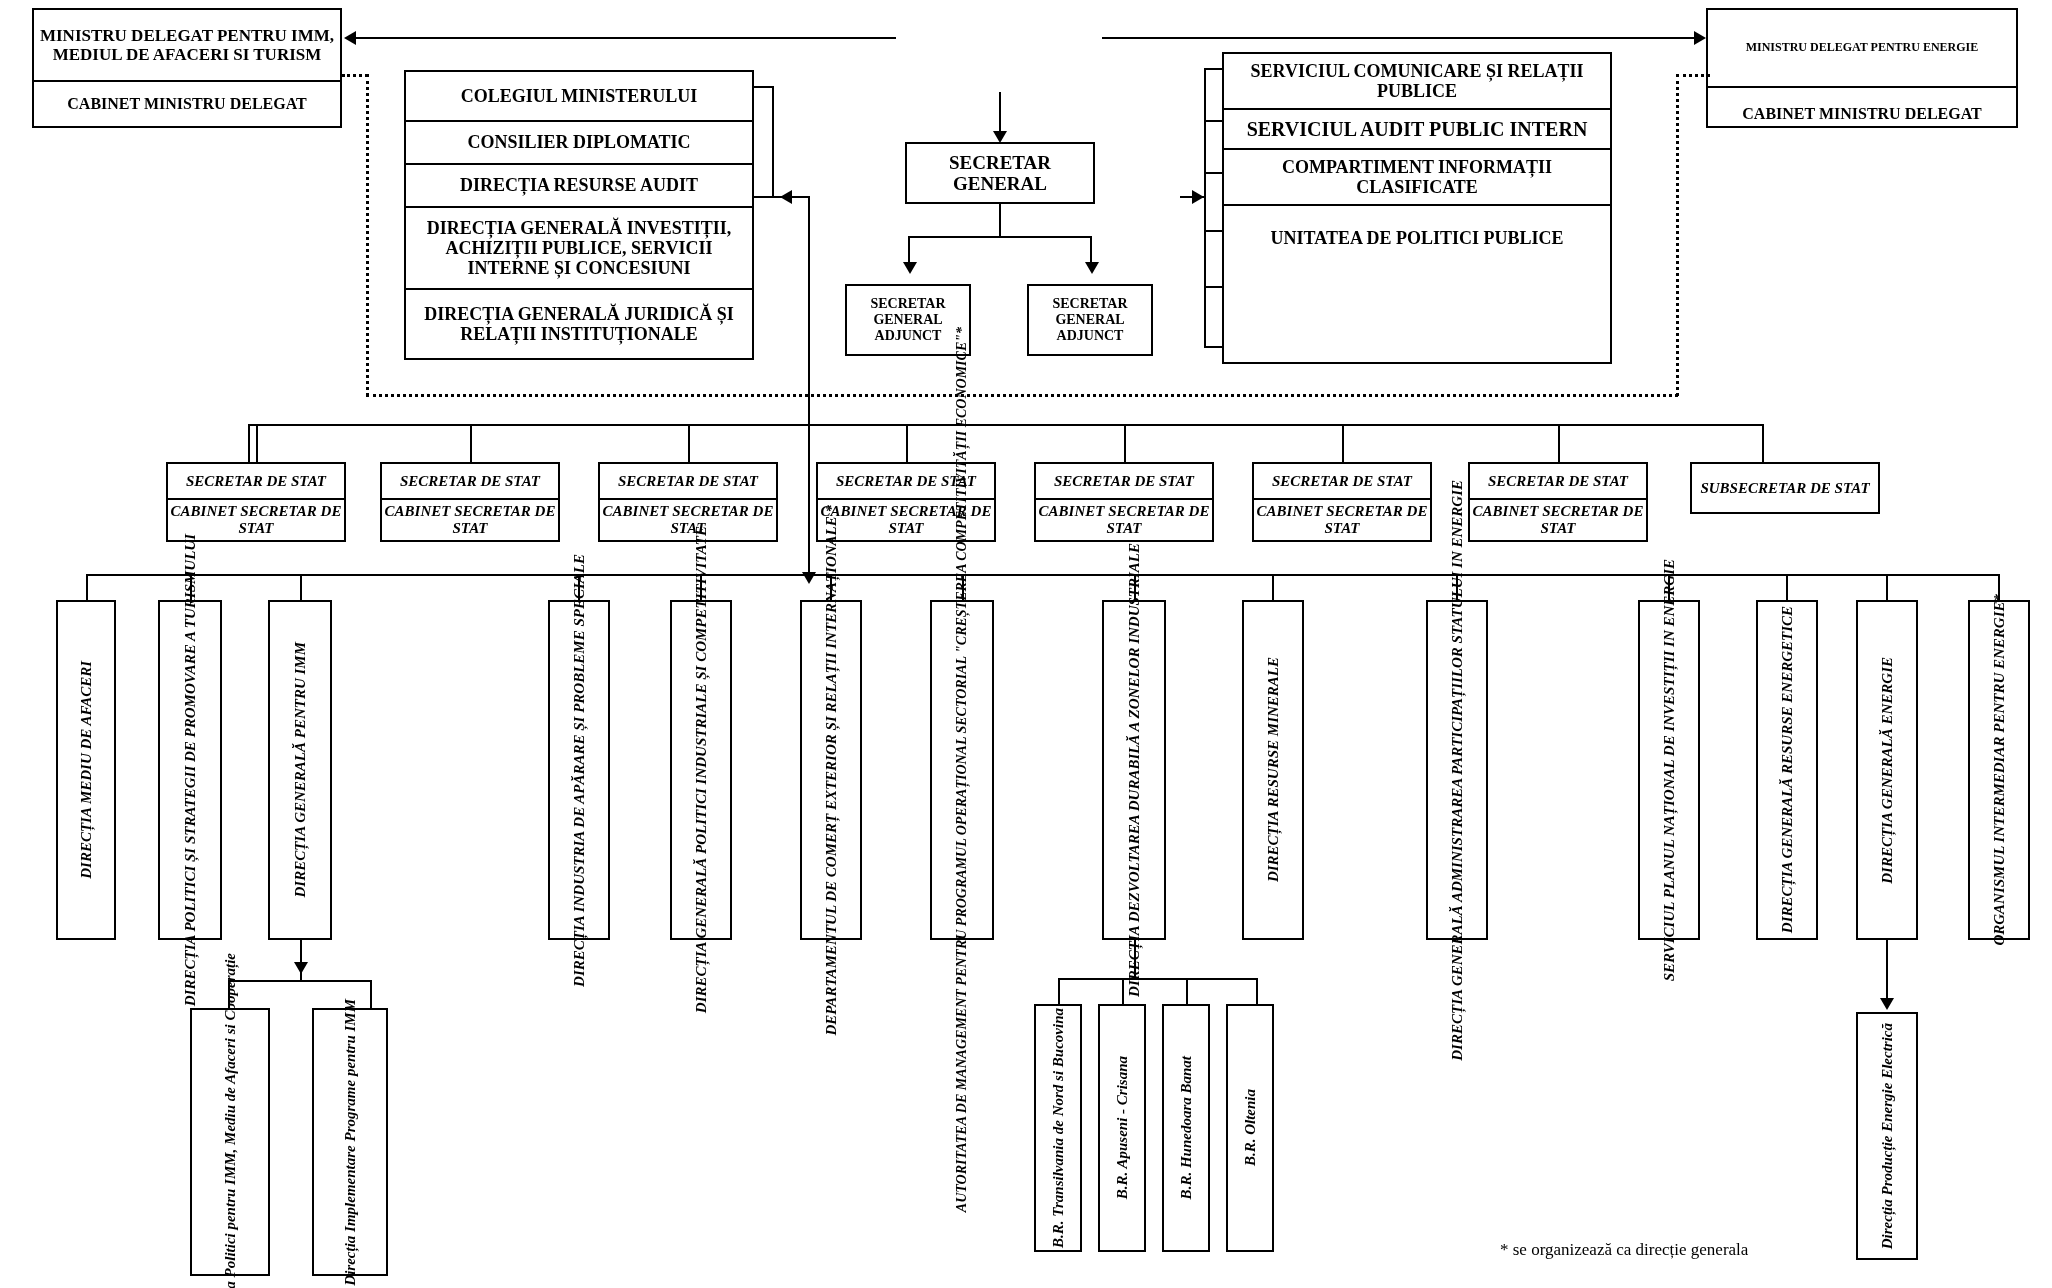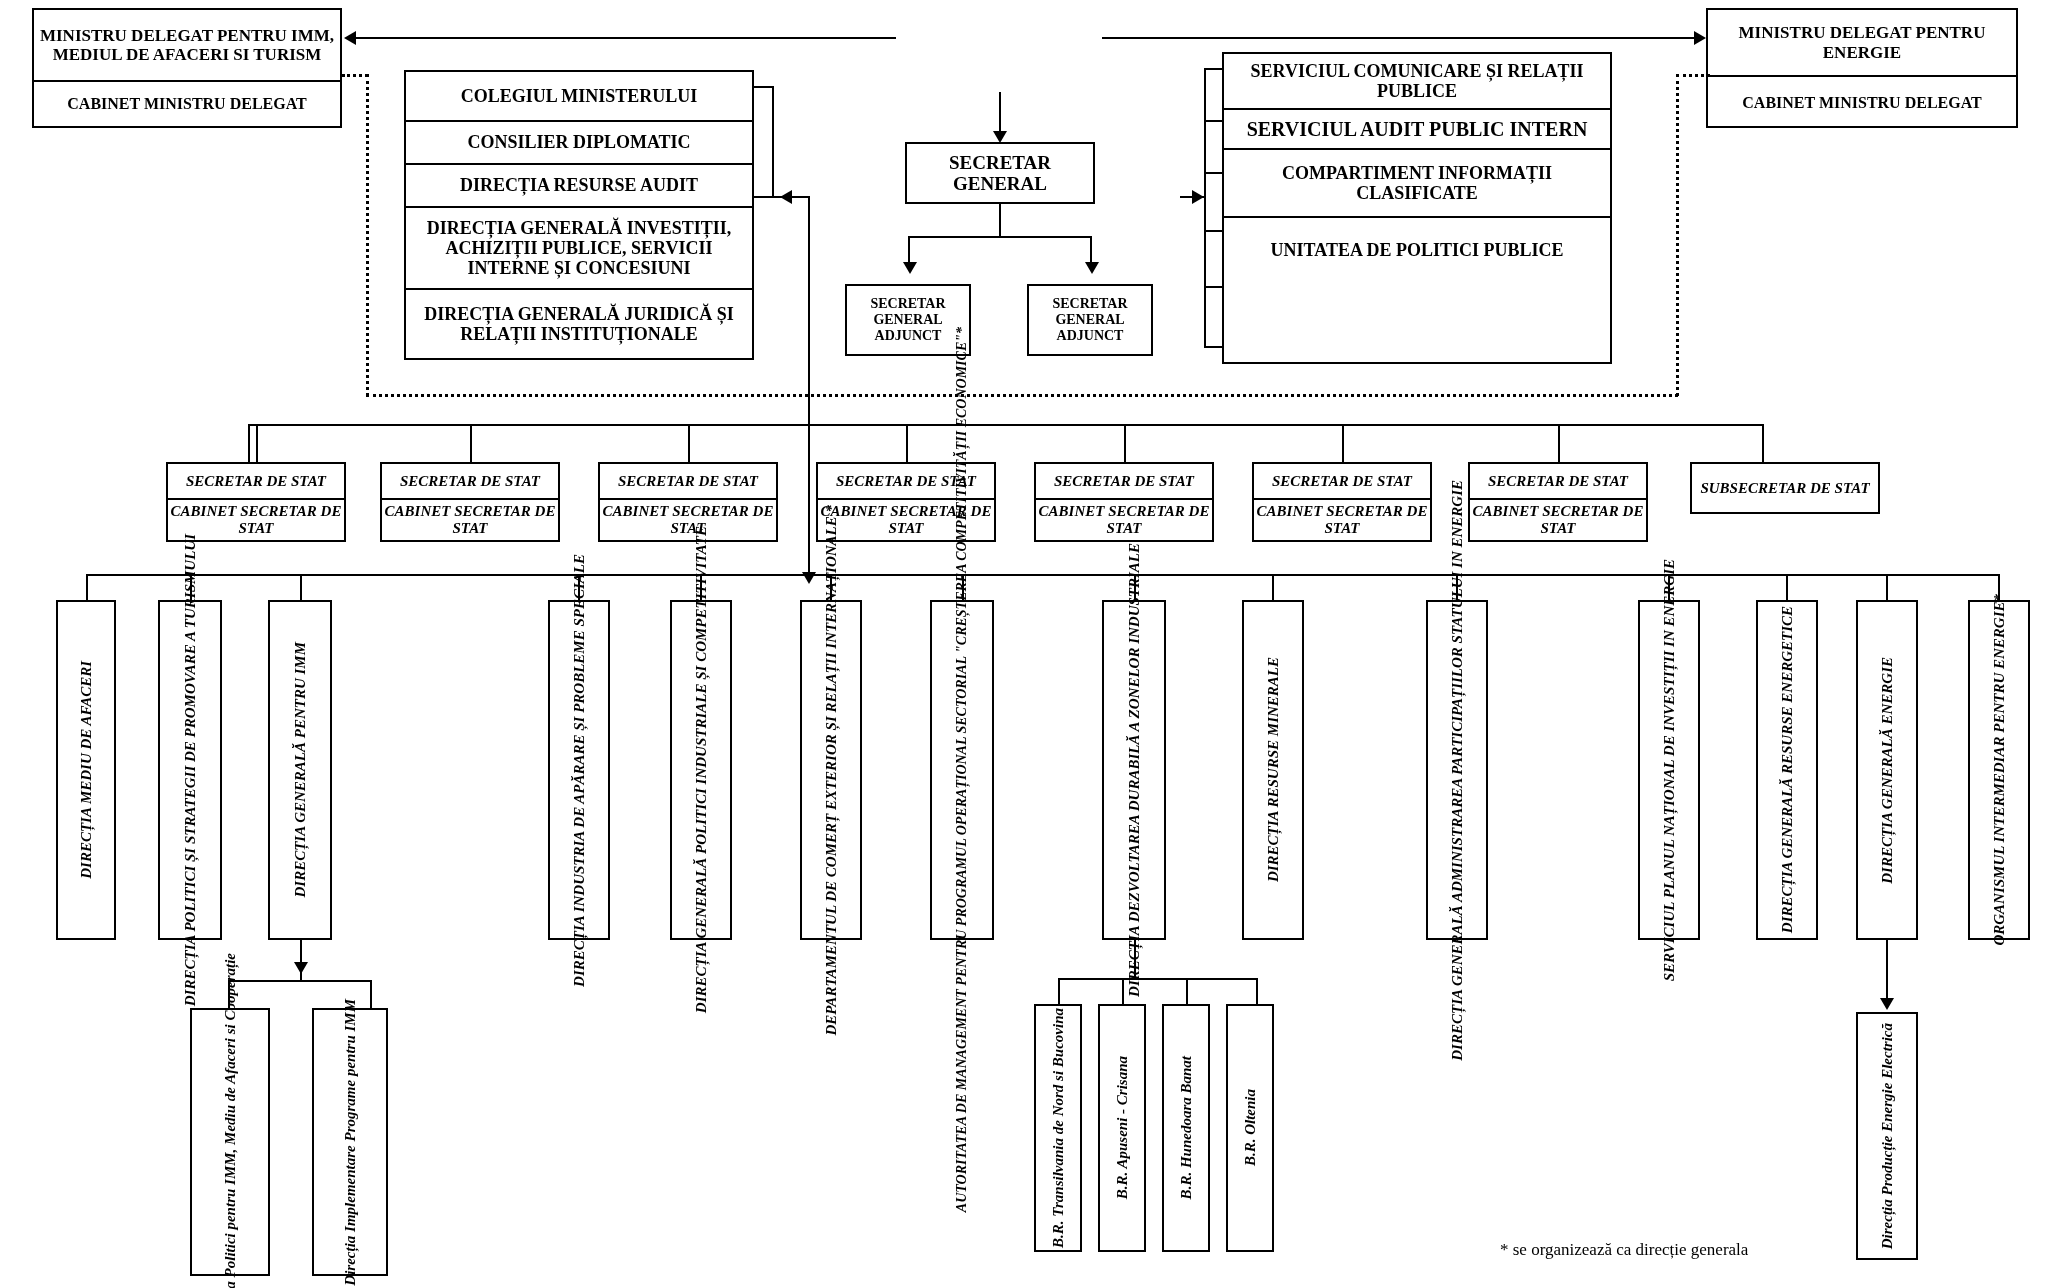--- a/index.html
+++ b/index.html
@@ -78,21 +78,21 @@
 
   <div class="stack" style="left:32px;top:8px;width:310px;height:120px;">
     <div class="cell" style="height:70px;font-size:17px;">MINISTRU DELEGAT PENTRU IMM, MEDIUL DE AFACERI SI TURISM</div>
     <div class="cell" style="height:46px;font-size:16px;">CABINET  MINISTRU DELEGAT</div>
   </div>
 
   <div class="line hline" style="left:356px;top:37px;width:540px;"></div>
   <div class="arrow arrow-left" style="left:344px;top:31px;"></div>
 
   <div class="stack" style="left:1706px;top:8px;width:312px;height:120px;">
-    <div class="cell" style="height:65px;font-size:17px;">MINISTRU DELEGAT PENTRU ENERGIE</div>
+    <div class="cell" style="height:76px;font-size:12px;">MINISTRU DELEGAT PENTRU ENERGIE</div>
     <div class="cell" style="height:54px;font-size:16px;">CABINET  MINISTRU DELEGAT</div>
   </div>
   <div class="line hline" style="left:1102px;top:37px;width:592px;"></div>
   <div class="arrow arrow-right" style="left:1694px;top:31px;"></div>
 
   <div class="stack" style="left:404px;top:70px;width:350px;height:290px;">
     <div class="cell" style="height:48px;font-size:18px;">COLEGIUL MINISTERULUI</div>
     <div class="cell" style="height:43px;font-size:18px;">CONSILIER DIPLOMATIC</div>
     <div class="cell" style="height:43px;font-size:18px;">DIRECȚIA RESURSE AUDIT</div>
     <div class="cell" style="height:82px;font-size:18px;">DIRECȚIA GENERALĂ INVESTIȚII, ACHIZIȚII PUBLICE, SERVICII INTERNE ȘI CONCESIUNI</div>
@@ -102,21 +102,21 @@
   <div class="line vline" style="left:772px;top:86px;height:112px;"></div>
   <div class="line hline" style="left:754px;top:86px;width:20px;"></div>
   <div class="line hline" style="left:754px;top:196px;width:20px;"></div>
   <div class="line hline" style="left:772px;top:196px;width:20px;"></div>
   <div class="arrow arrow-left" style="left:780px;top:190px;"></div>
   <div class="line hline" style="left:792px;top:196px;width:18px;"></div>
 
   <div class="stack" style="left:1222px;top:52px;width:390px;height:312px;">
     <div class="cell" style="height:54px;font-size:18px;">SERVICIUL COMUNICARE ȘI RELAȚII PUBLICE</div>
     <div class="cell" style="height:40px;font-size:20px;">SERVICIUL AUDIT PUBLIC INTERN</div>
-    <div class="cell" style="height:68px;font-size:18px;">COMPARTIMENT INFORMAȚII CLASIFICATE</div>
+    <div class="cell" style="height:56px;font-size:18px;">COMPARTIMENT INFORMAȚII CLASIFICATE</div>
     <div class="cell" style="height:66px;font-size:18px;">UNITATEA DE POLITICI PUBLICE</div>
   </div>
   <div class="line vline" style="left:1204px;top:68px;height:280px;"></div>
   <div class="line hline" style="left:1204px;top:68px;width:20px;"></div>
   <div class="line hline" style="left:1204px;top:120px;width:20px;"></div>
   <div class="line hline" style="left:1204px;top:172px;width:20px;"></div>
   <div class="line hline" style="left:1204px;top:230px;width:20px;"></div>
   <div class="line hline" style="left:1204px;top:286px;width:20px;"></div>
   <div class="line hline" style="left:1204px;top:346px;width:20px;"></div>
   <div class="line hline" style="left:1180px;top:196px;width:24px;"></div>

